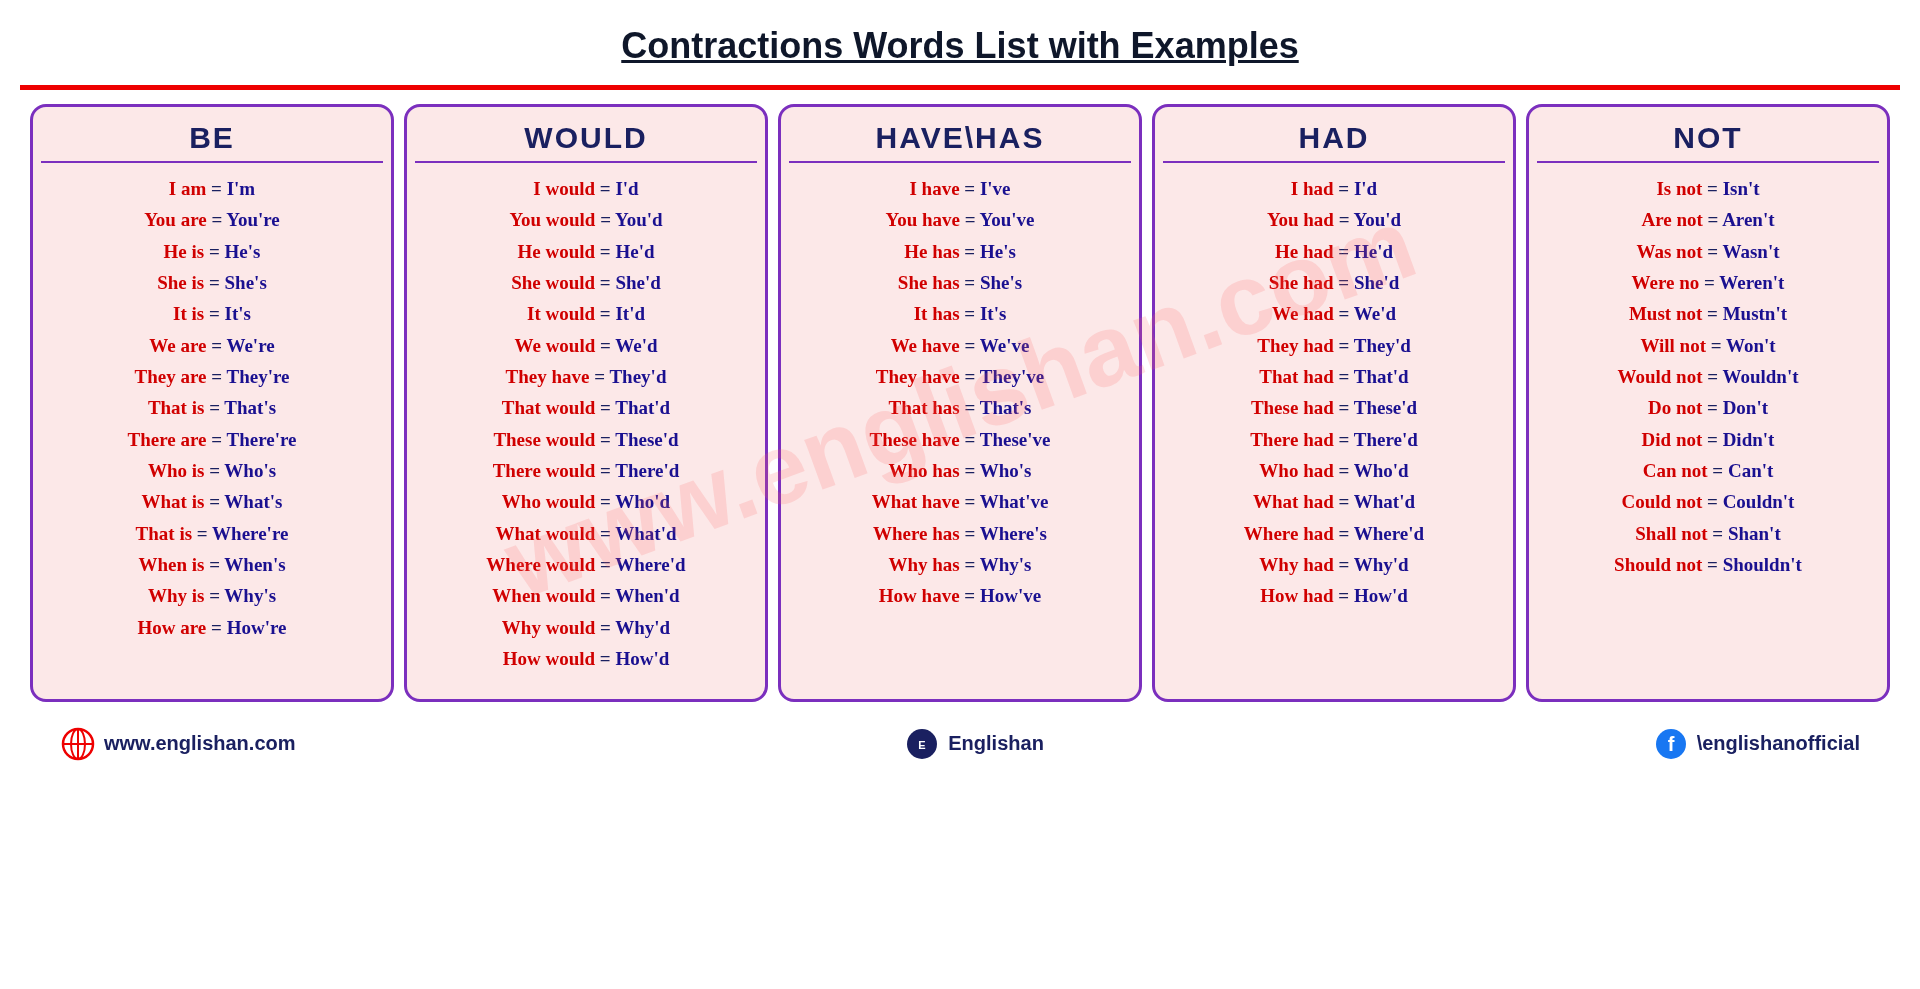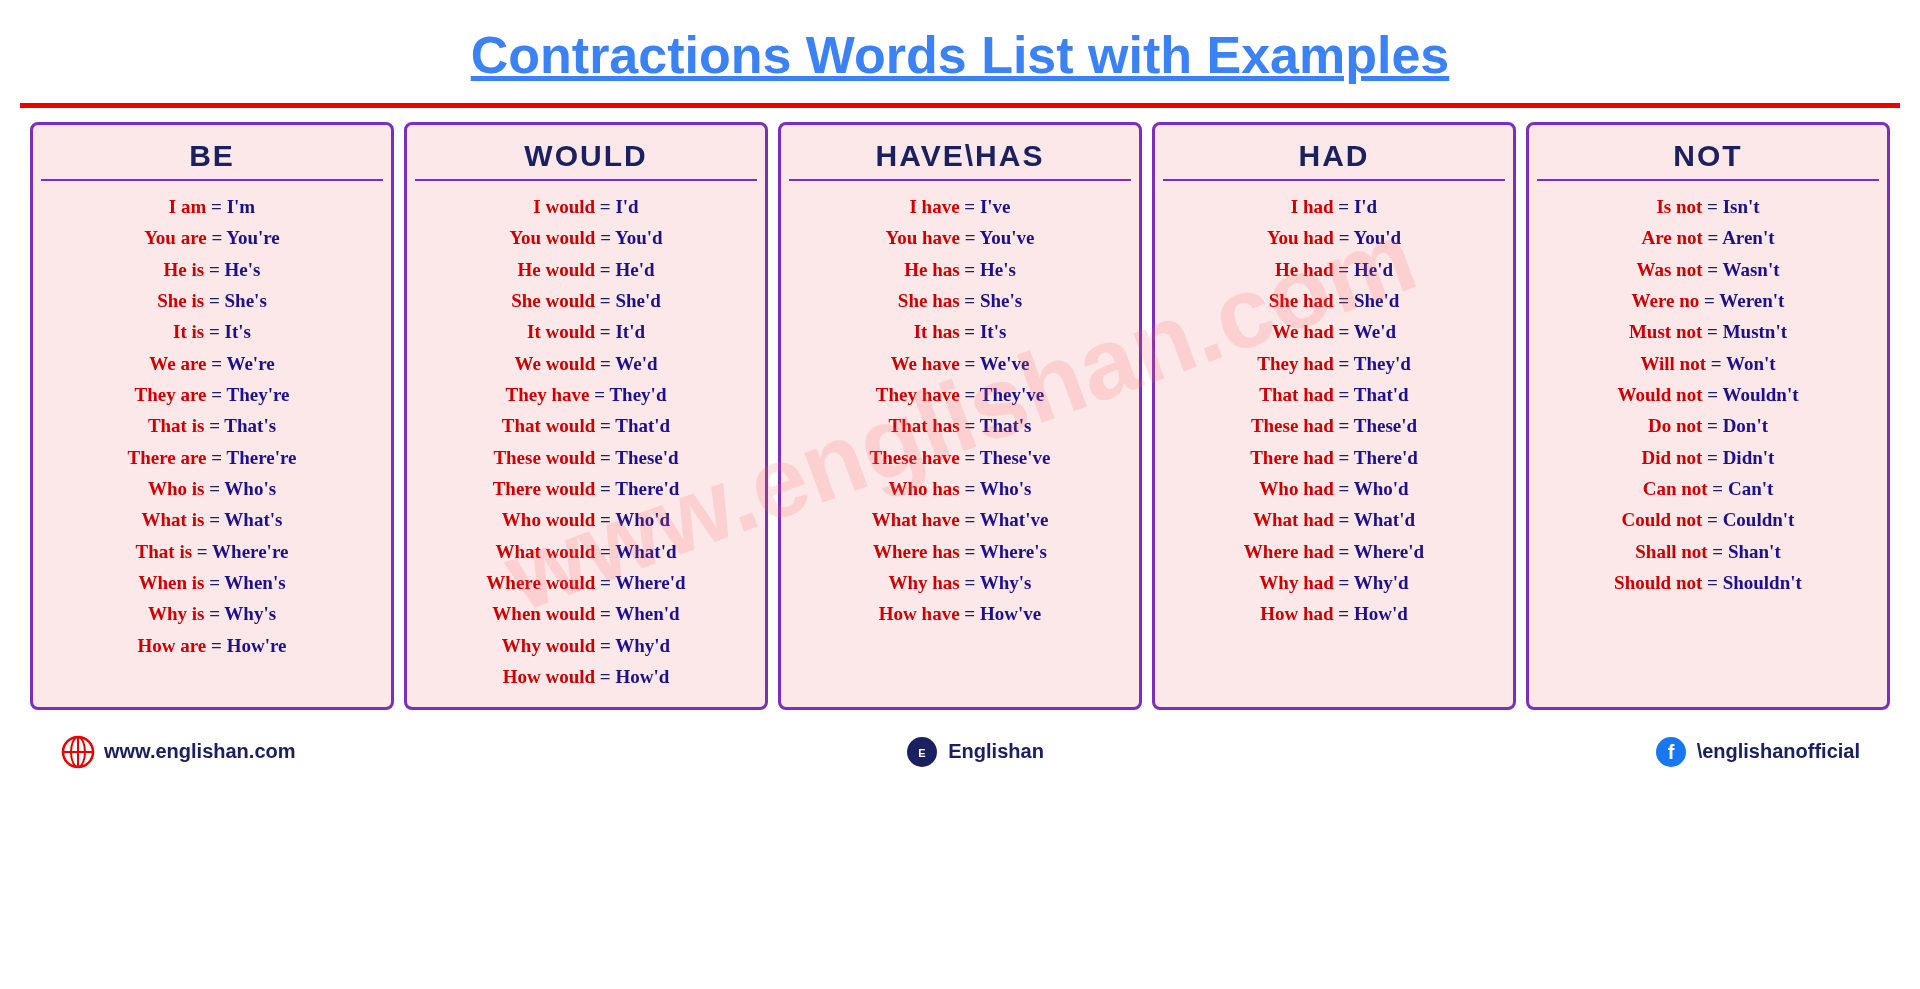--- a/index.html
+++ b/index.html
@@ -11,23 +11,23 @@
     }
 
     .page-wrapper {
       width: 1920px;
       background: #fff;
       padding: 10px 20px 20px 20px;
     }
 
     .main-title {
       text-align: center;
-      font-size: 52px;
-      font-weight: bold;
-      color: #3b82f6;
+      font-size: 36px;
+      font-weight: bold;
+      color: #0f172a;
       text-decoration: underline;
       padding: 15px 0 18px 0;
       font-family: Arial, sans-serif;
     }
 
     .red-line {
       height: 5px;
       background: #e00;
       margin-bottom: 14px;
     }
@@ -36,22 +36,22 @@
       display: flex;
       gap: 10px;
       width: 100%;
       padding: 0 10px;
     }
 
     .column {
       flex: 1;
       background: #fce8e8;
       border: 3px solid #7b2fbe;
-      border-radius: 8px;
-      padding: 14px 8px 14px 8px;
+      border-radius: 16px;
+      padding: 14px 8px 24px 8px;
       display: flex;
       flex-direction: column;
       align-items: center;
     }
 
     .col-header {
       font-size: 30px;
       font-weight: bold;
       color: #1a2060;
       text-align: center;

